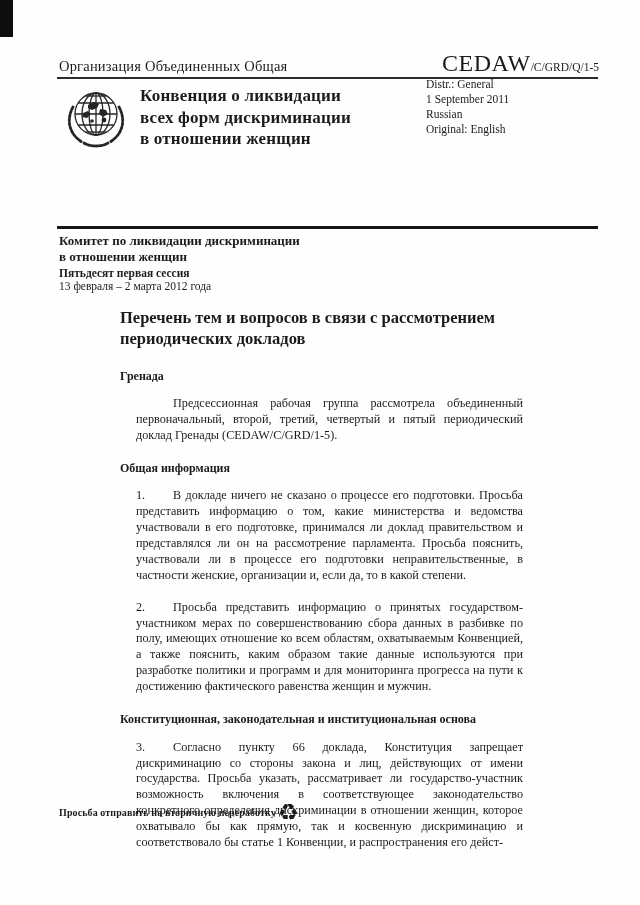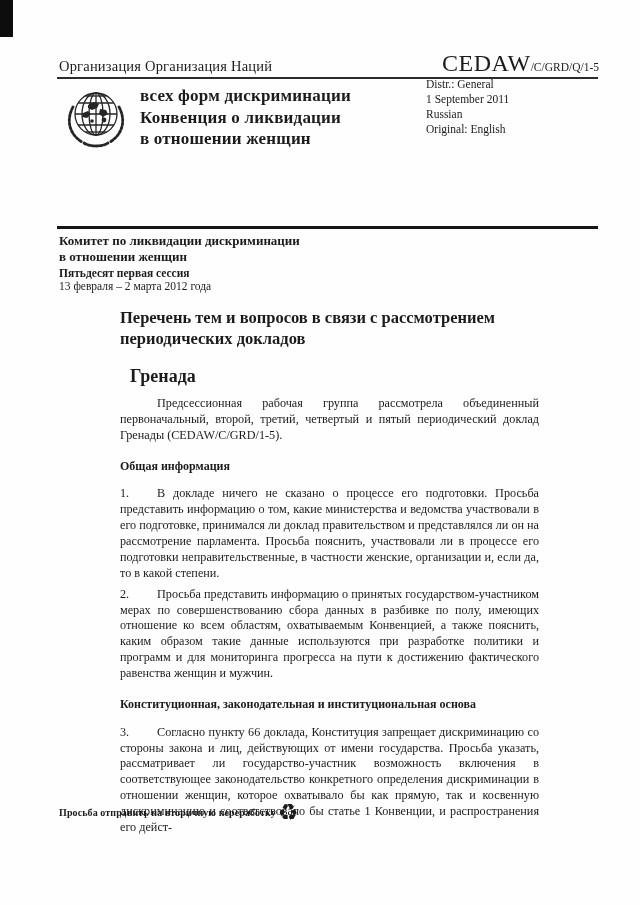--- a/index.html
+++ b/index.html
@@ -32,22 +32,22 @@
 
   
   .committee { position:absolute; left:59px; top:233px; }
   .c-name { font-size:13px; font-weight:bold; line-height:15.5px; }
   .c-session { font-size:11.5px; font-weight:bold; margin-top:2.5px; line-height:13.5px; }
   .c-dates { font-size:11.5px; line-height:13.5px; }
 
   
   .main { position:absolute; left:120px; top:308px; width:419px; }
   .doc-title { font-size:16.5px; font-weight:bold; line-height:20.5px; margin:0; }
-  .country { font-size:18px; font-weight:bold; margin:18px 0 0 10px; line-height:18px; }
-  .main p { margin:0; font-size:12.2px; line-height:15.9px; text-align:justify; }
+  .country { font-size:12px; font-weight:bold; margin:18px 0 0 0; line-height:18px; }
+  .main p { margin:16px; font-size:12.2px; line-height:15.9px; text-align:justify; }
   .intro { margin-top:11px !important; text-indent:37px; }
   .sec-heading { font-size:12px; font-weight:bold; line-height:16.5px; margin:14px 0 0 0; }
   .para { margin-top:12px !important; }
   .para + .para { margin-top:5px !important; }
   .num { display:inline-block; width:37px; }
 
   
   .footer {
     position:absolute; left:59px; top:793px; width:541px;
     display:flex; justify-content:space-between; align-items:flex-start;
@@ -58,21 +58,21 @@
   .recycle-icon { font-family:"DejaVu Sans", sans-serif; font-size:23px; line-height:1; margin-left:2px; }
 </style>
 </head>
 <body>
 
 <div class="page">
 
   <div class="corner-mark"></div>
 
   <div class="header-row">
-    <span class="org-name">Организация Организация Наций</span>
+    <span class="org-name">Организация Объединенных Общая</span>
     <span class="doc-symbol"><span class="big">CEDAW</span><span class="small">/C/GRD/Q/1-5</span></span>
   </div>
   <div class="rule-thin"></div>
 
   <div class="emblem">
     <svg viewBox="0 0 74 74" width="74" height="74" aria-hidden="true">
       <g stroke="#252525" fill="none" stroke-width="1.3">
         <circle cx="37" cy="30" r="21"></circle>
         <ellipse cx="37" cy="30" rx="14" ry="21"></ellipse>
         <ellipse cx="37" cy="30" rx="7" ry="21"></ellipse>
@@ -92,22 +92,22 @@
       </g>
       <g stroke="#252525" fill="none" stroke-width="2.8" stroke-dasharray="2.4 1.7" stroke-linecap="round">
         <path d="M14 23 C7 36 10 50 23 58"></path>
         <path d="M60 23 C67 36 64 50 51 58"></path>
         <path d="M25 59 C31 63 43 63 49 59"></path>
       </g>
     </svg>
   </div>
 
   <div class="mast-title">
+    <div>Конвенция о ликвидации</div>
     <div>всех форм дискриминации</div>
-    <div>Конвенция о ликвидации</div>
     <div>в отношении женщин</div>
   </div>
 
   <div class="distr-block">
     <div>Distr.: General</div>
     <div>1 September 2011</div>
     <div>Russian</div>
     <div>Original: English</div>
   </div>
 

